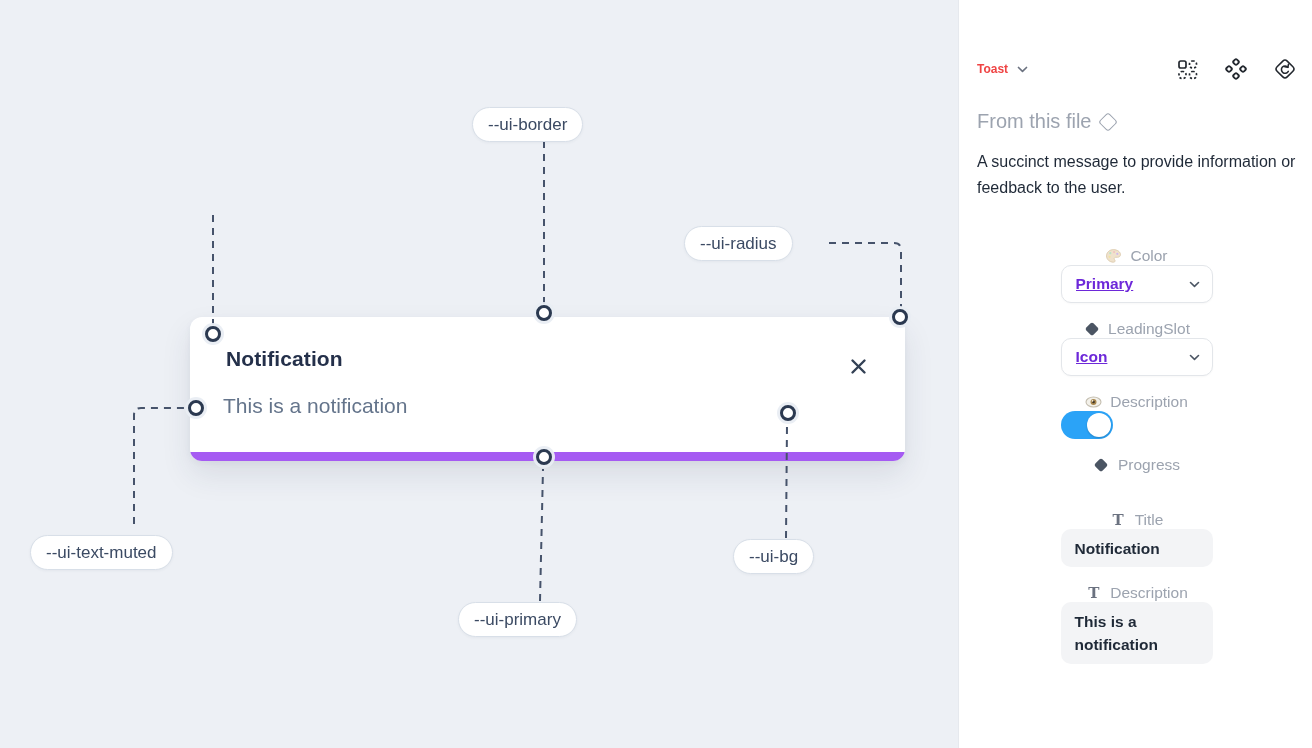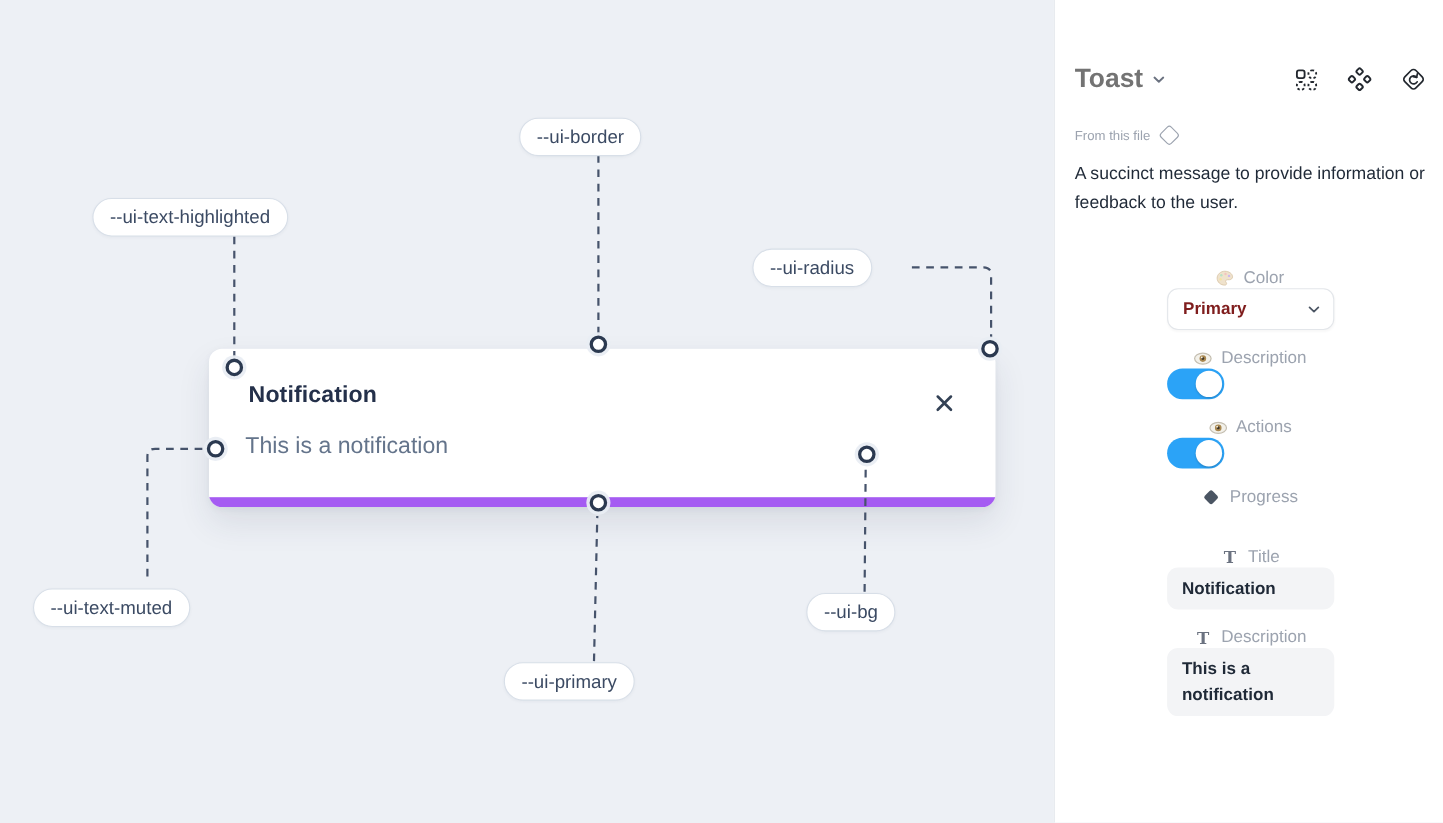--- a/index.html
+++ b/index.html
@@ -27,44 +27,44 @@
   .var-pill { position:absolute; height:35px; display:flex; align-items:center; padding:0 15px;
     background:#ffffff; border:1px solid #d8dfe8; border-radius:18px; color:#3b4a63;
     font-size:17px; white-space:nowrap; box-shadow:0 1px 3px rgba(40,52,75,0.05);text-align:right; }
 
   
   .panel { position:absolute; left:958px; top:0; width:354px; height:748px; background:#ffffff;
     border-left:1px solid #e6e9ee; padding:58px 16px 0 18px; }
 
   .panel-header { display:flex; align-items:center; justify-content:space-between; margin-bottom:30px; }
   .title-group { display:flex; align-items:center; gap:9px; cursor:pointer; }
-  .panel-title { font-size:24px; font-weight:700; color:#737373; }
+  .panel-title { font-size:12px; font-weight:700; color:#ef4444; }
   .header-icons { display:flex; align-items:center; gap:27px; }
   .icon-btn { background:none; border:none; width:22px; height:22px; padding:0; cursor:pointer;
     display:flex; align-items:center; justify-content:center; color:#23282f; }
 
   .source-row { display:flex; align-items:center; gap:10px; margin-bottom:16px; }
-  .source-text { font-size:12px; color:#9ca3af; }
+  .source-text { font-size:20px; color:#9ca3af; }
   .diamond-outline-lg { width:14px; height:14px; border:1.6px solid #9ca3af; border-radius:3px;
     transform:rotate(45deg); display:inline-block; }
 
   .panel-desc { font-size:16px; line-height:26px; color:#1f2937; margin-bottom:46px; }
 
   .prop-row { display:flex; align-items:center; justify-content:space-between; min-height:38px; margin-bottom:17px;flex-direction:column; }
   .prop-label { display:flex; align-items:center; gap:8px; font-size:15.5px; color:#9ca3af; }
   .picon { width:17px; display:inline-flex; justify-content:center; align-items:center; }
   .diamond-solid { width:10px; height:10px; background:#4b5563; border-radius:2px; transform:rotate(45deg); display:inline-block; }
   .t-glyph { font-family:"DejaVu Serif","Liberation Serif",serif; font-weight:700; font-size:15px; color:#6b7280; }
 
   .prop-control { width:152px; display:flex; }
   .select { width:152px; height:38px; background:#ffffff; border:1px solid #e3e6ea; border-radius:10px;
     display:flex; align-items:center; padding:0 12px 0 14px; cursor:pointer;
     box-shadow:0 1px 2px rgba(0,0,0,0.03); }
-  .select .sel-text { flex:1; font-size:15.5px; font-weight:700; color:#7f1d1d; white-space:nowrap;
-    overflow:hidden; text-overflow:ellipsis; }
+  .select .sel-text { flex:1; font-size:15.5px; font-weight:700; color:#6d28d9; white-space:nowrap;
+    overflow:hidden; text-overflow:ellipsis;text-decoration:underline; }
   .select .chev { color:#4b5563; flex:none; }
 
   .diamond-outline-sm { width:13px; height:13px; border:1.7px solid #1f2937; border-radius:3px;
     transform:rotate(45deg); display:inline-block; margin-right:10px; flex:none; }
 
   .toggle { position:relative; width:52px; height:28px; border:none; border-radius:14px;
     background:var(--toggle-on,#2ba3f7); cursor:pointer; flex:none; }
   .toggle .knob { position:absolute; right:2px; top:2px; width:24px; height:24px; border-radius:50%;
     background:#ffffff; box-shadow:0 1px 2px rgba(0,0,0,0.2); }
 
@@ -100,21 +100,20 @@
   </svg>
 
   <div class="dot" style="left:205px; top:326px;"></div>
   <div class="dot" style="left:536px; top:305px;"></div>
   <div class="dot" style="left:892px; top:309px;"></div>
   <div class="dot" style="left:188px; top:400px;"></div>
   <div class="dot" style="left:780px; top:405px;"></div>
   <div class="dot" style="left:536px; top:449px;"></div>
 
   <div class="var-pill" style="left:472px; top:107px;">--ui-border</div>
-  <div class="var-pill" style="left:84px; top:180px;">--ui-text-highlighted</div>
   <div class="var-pill" style="left:684px; top:226px;">--ui-radius</div>
   <div class="var-pill" style="left:30px; top:525px;margin-top:10px;">--ui-text-muted</div>
   <div class="var-pill" style="left:458px; top:602px;">--ui-primary</div>
   <div class="var-pill" style="left:733px; top:539px;">--ui-bg</div>
 </div>
 
 <aside class="panel">
 
   <div class="panel-header">
     <div class="title-group">
@@ -173,58 +172,56 @@
     <div class="prop-control">
       <div class="select">
         <span class="sel-text">Primary</span>
         <svg class="chev" width="11" height="7" viewBox="0 0 11 7">
             <polyline points="1.5,1.5 5.5,5.3 9.5,1.5" fill="none" stroke="currentColor" stroke-width="1.6" stroke-linecap="round" stroke-linejoin="round"></polyline>
           </svg>
       </div>
     </div>
   </div>
 
+  <div class="prop-row">
+    <div class="prop-label">
+      <span class="picon">
+          <span class="diamond-solid"></span>
+        </span>
+      <span>LeadingSlot</span>
+    </div>
+    <div class="prop-control">
+      <div class="select">
+        <span class="sel-text">Icon</span>
+        <svg class="chev" width="11" height="7" viewBox="0 0 11 7">
+            <polyline points="1.5,1.5 5.5,5.3 9.5,1.5" fill="none" stroke="currentColor" stroke-width="1.6" stroke-linecap="round" stroke-linejoin="round"></polyline>
+          </svg>
+      </div>
+    </div>
+  </div>
 
   <div class="prop-row">
     <div class="prop-label">
       <span class="picon">
         <svg width="17" height="12" viewBox="0 0 17 12">
           <ellipse cx="8.5" cy="6" rx="7.5" ry="5" fill="#f3f1ea" stroke="#c4beb0" stroke-width="1.1"></ellipse>
           <circle cx="8.5" cy="6" r="3" fill="#a8874f"></circle>
           <circle cx="8.5" cy="6" r="1.3" fill="#3c3225"></circle>
           <circle cx="7.5" cy="4.9" r="0.8" fill="#f7f2e6"></circle>
         </svg>
       </span>
       <span>Description</span>
     </div>
     <div class="prop-control">
       <button class="toggle">
           <span class="knob"></span>
         </button>
     </div>
   </div>
 
-  <div class="prop-row">
-    <div class="prop-label">
-      <span class="picon">
-        <svg width="17" height="12" viewBox="0 0 17 12">
-          <ellipse cx="8.5" cy="6" rx="7.5" ry="5" fill="#f3f1ea" stroke="#c4beb0" stroke-width="1.1"></ellipse>
-          <circle cx="8.5" cy="6" r="3" fill="#a8874f"></circle>
-          <circle cx="8.5" cy="6" r="1.3" fill="#3c3225"></circle>
-          <circle cx="7.5" cy="4.9" r="0.8" fill="#f7f2e6"></circle>
-        </svg>
-      </span>
-      <span>Actions</span>
-    </div>
-    <div class="prop-control">
-      <button class="toggle">
-          <span class="knob"></span>
-        </button>
-    </div>
-  </div>
 
   <div class="prop-row">
     <div class="prop-label">
       <span class="picon">
           <span class="diamond-solid"></span>
         </span>
       <span>Progress</span>
     </div>
   </div>
 

